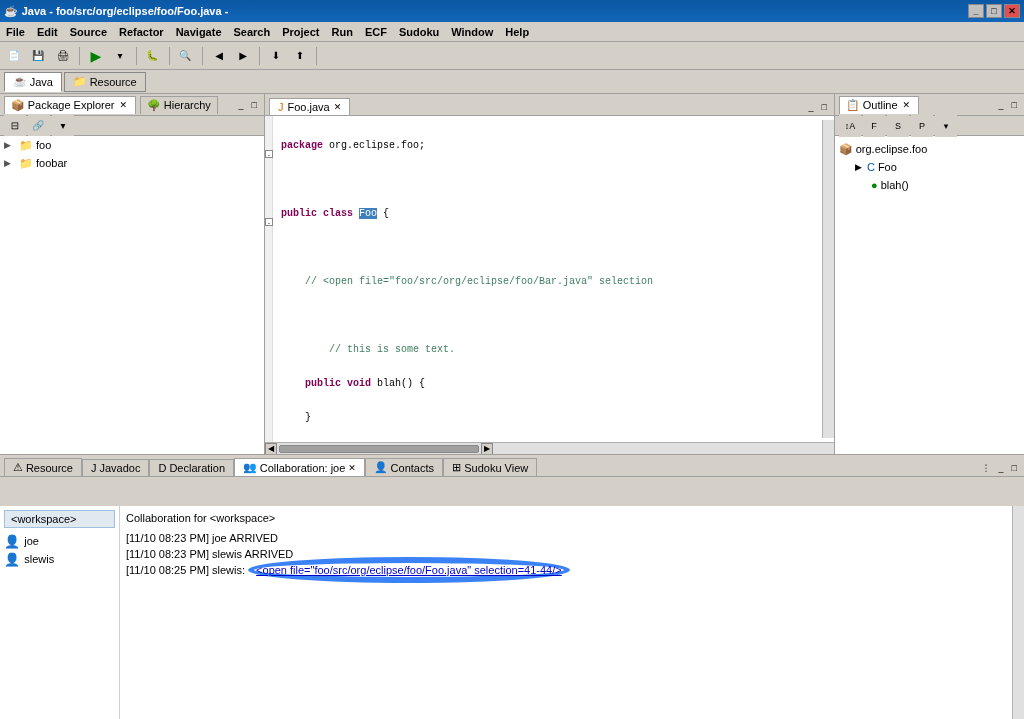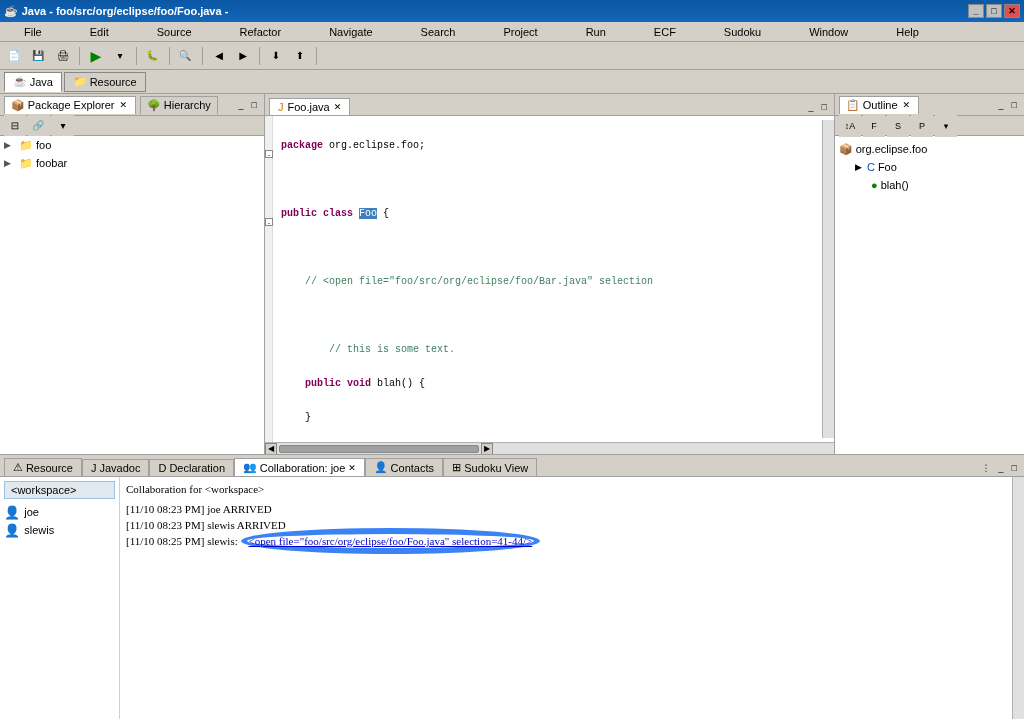--- a/index.html
+++ b/index.html
@@ -33,22 +33,23 @@
     
     .menu-bar {
       background: #d4d0c8;
       height: 20px;
       display: flex;
       align-items: center;
       border-bottom: 1px solid #a0a0a0;
       font-size: 11px;
     }
     .menu-item {
-      padding: 2px 24px;
-      cursor: pointer;
+      padding: 2px 6px;
+      cursor: pointer;
+      font-weight: bold;
     }
 
     
     .toolbar {
       background: #d4d0c8;
       height: 28px;
       display: flex;
       align-items: center;
       border-bottom: 1px solid #a0a0a0;
       padding: 2px 4px;
@@ -258,37 +259,38 @@
       padding: 2px 8px;
       font-size: 11px;
       display: flex; align-items: center; gap: 3px;
       cursor: pointer;
     }
     .bottom-tab.active { background: white; }
     .bottom-content {
       flex: 1;
       display: flex;
       background: white;
+      margin-top: 29px;
     }
     .collab-left {
       width: 120px;
       border-right: 1px solid #d0d0d0;
       padding: 4px;
     }
     .workspace-label {
       font-size: 11px;
       background: #e0e8f0;
       border: 1px solid #a0c0e0;
       padding: 2px 6px;
       margin-bottom: 4px;
       cursor: pointer;
     }
     .collab-user { display: flex; align-items: center; gap: 4px; height: 18px; font-size: 11px; }
     .user-icon { color: #4444cc; font-size: 13px; }
-    .collab-right { flex: 1; padding: 6px; font-family: Liberation Serif, serif; font-size: 11px; overflow-y: auto; }
+    .collab-right { flex: 1; padding: 6px; font-family: Liberation Sans, sans-serif; font-size: 11px; overflow-y: auto; }
     .collab-title { font-size: 11px; margin-bottom: 6px; }
     .collab-msg { line-height: 16px; }
     .collab-link-circled {
       border: 6px solid #3b82f6;
       border-radius: 50%;
       padding: 1px 2px;
       color: #0000cc;
       text-decoration: underline;
     }
     .input-row {

